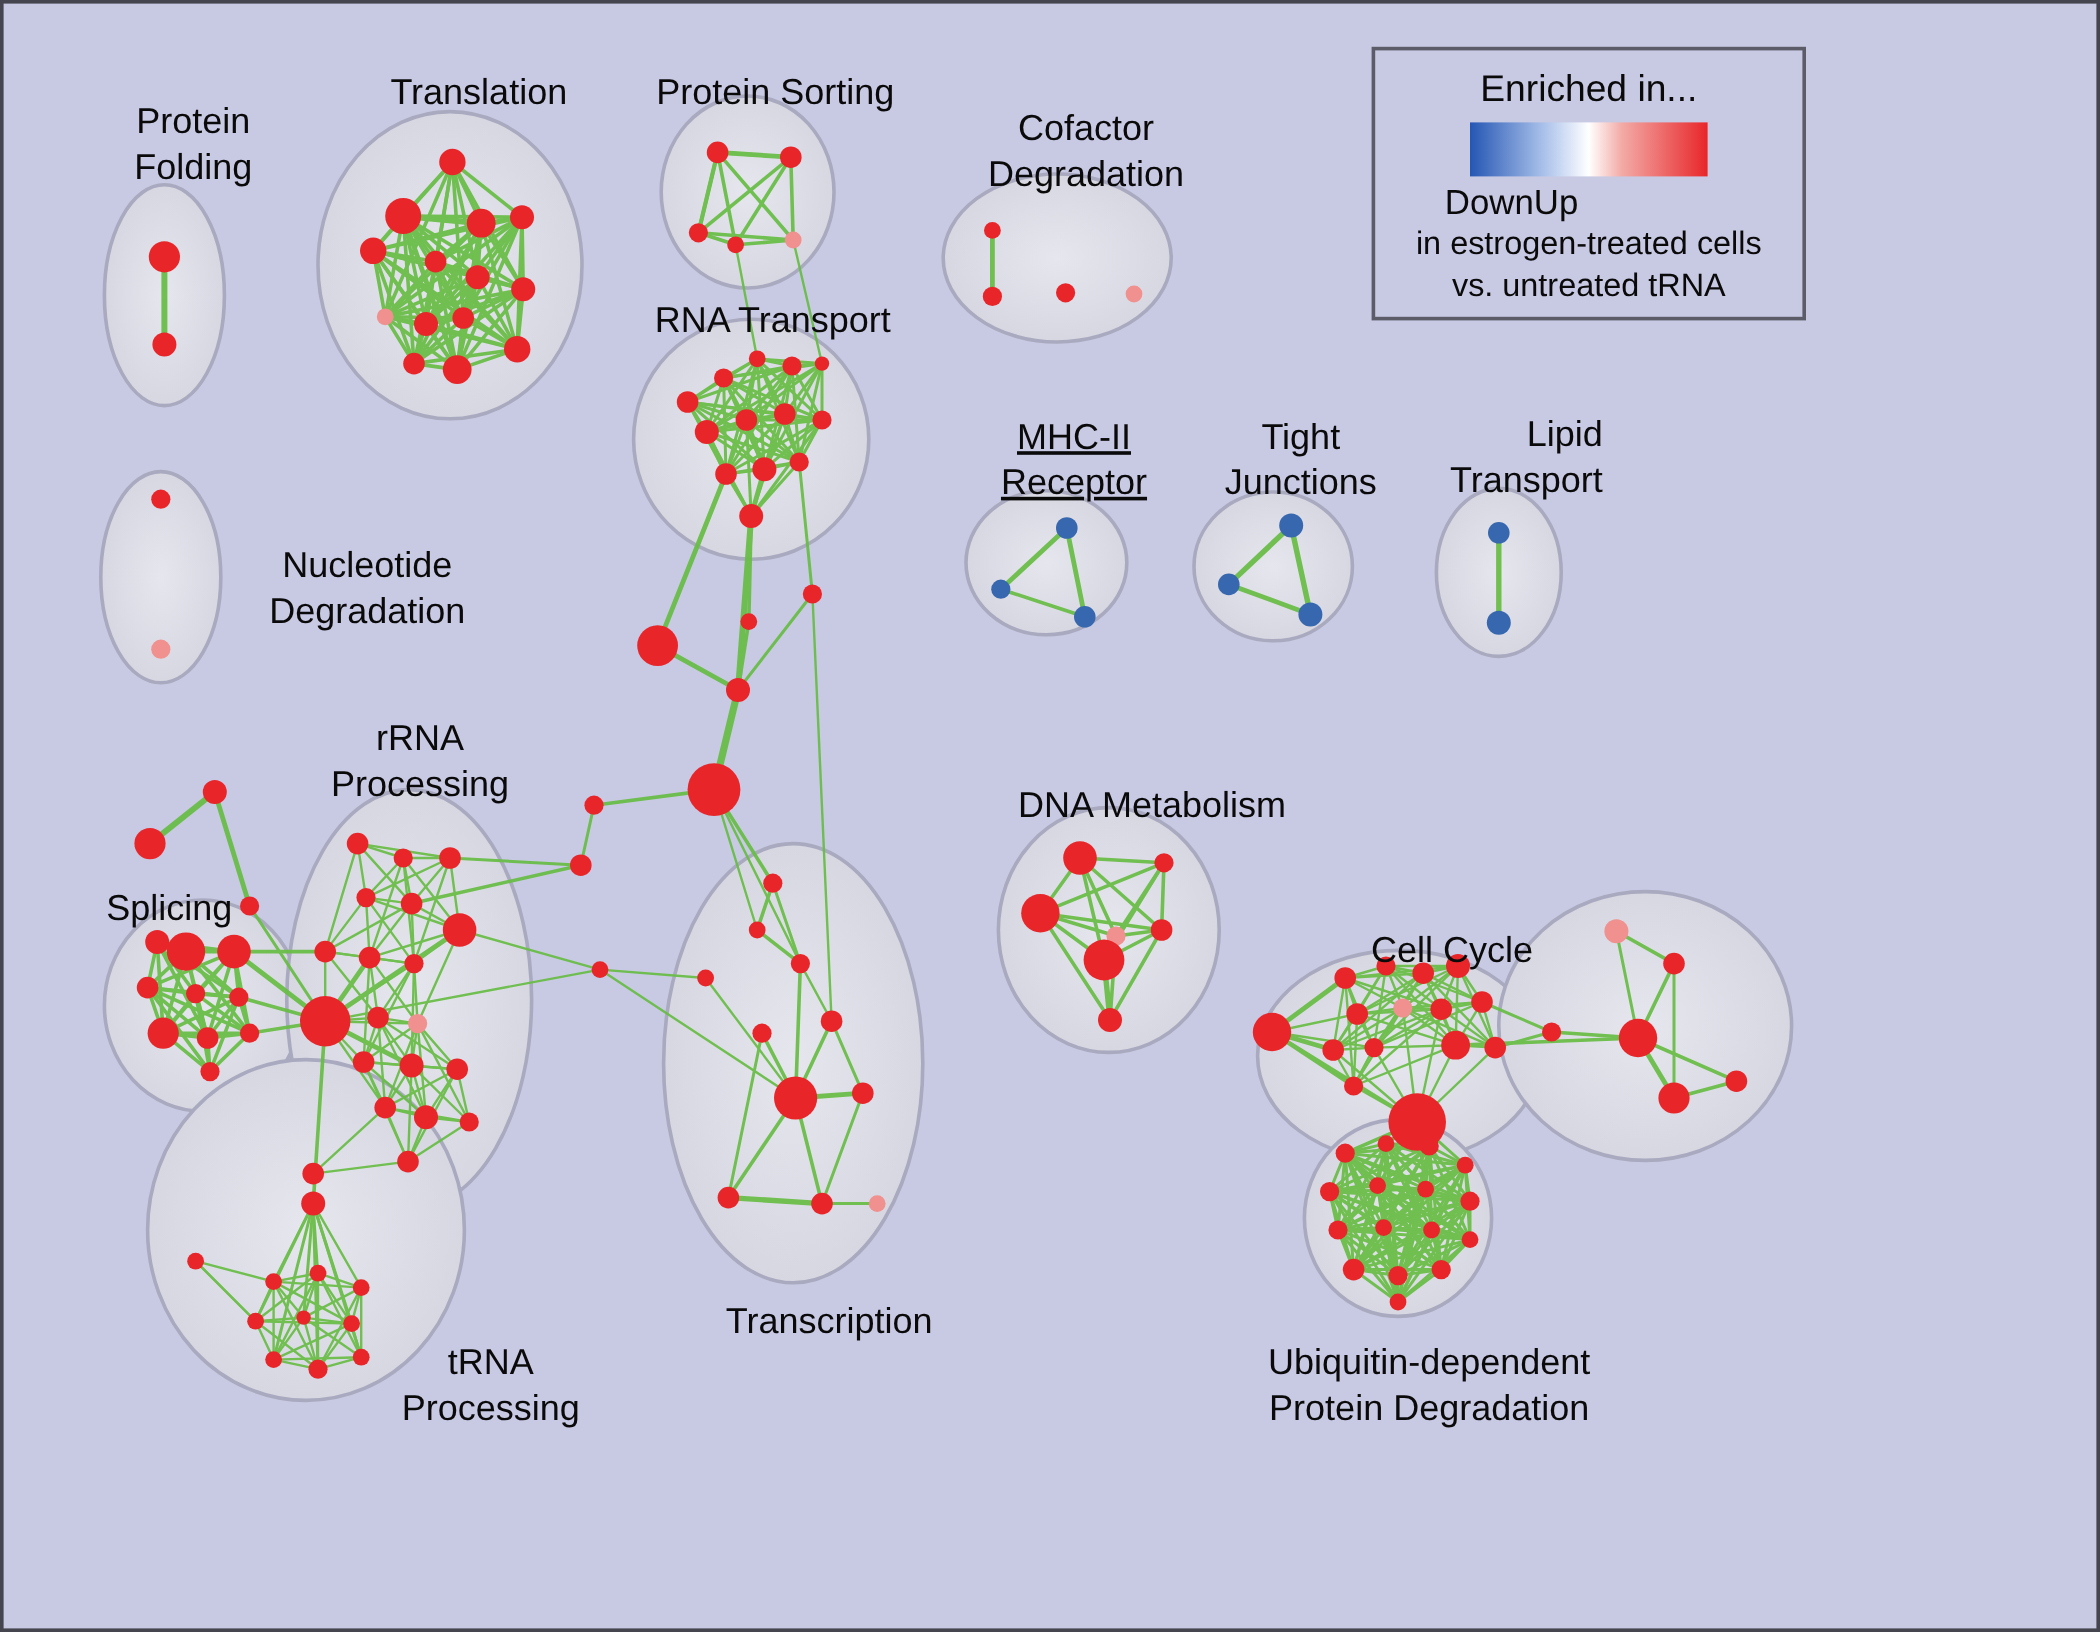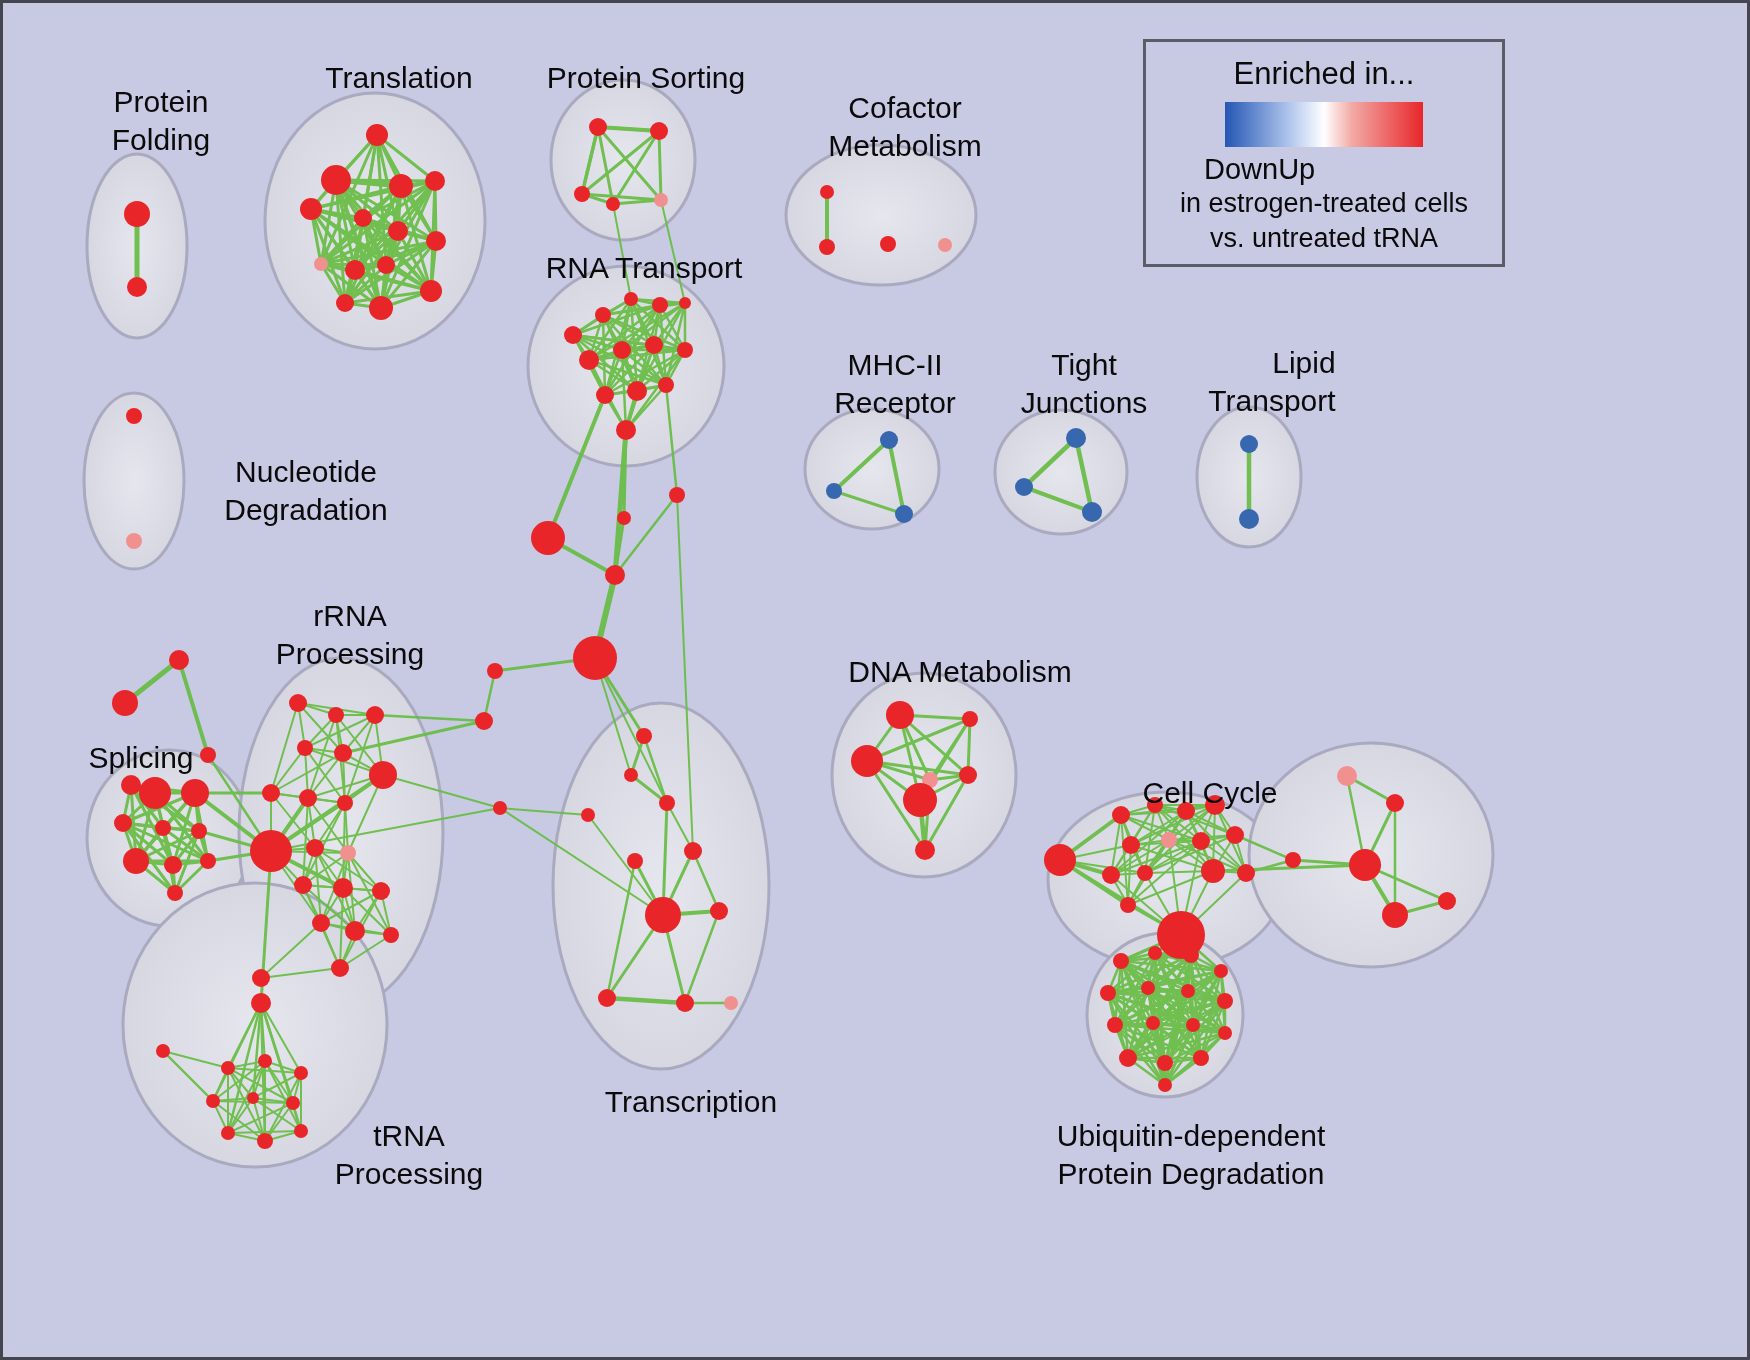--- a/index.html
+++ b/index.html
@@ -851,25 +851,25 @@
         <circle cx="205" cy="752" r="8" fill="#e8262a"></circle>
       </g>
     </svg>
 
   <div id="labels">
       <div class="cluster-label" style="left: 133px; top: 62px;">Protein
 Folding</div>
       <div class="cluster-label" style="left: 371px; top: 38px;">Translation</div>
       <div class="cluster-label" style="left: 618px; top: 38px;">Protein Sorting</div>
       <div class="cluster-label" style="left: 877px; top: 68px;">Cofactor
-Metabolism</div>
+Degradation</div>
       <div class="cluster-label" style="left: 616px; top: 228px;">RNA Transport</div>
       <div class="cluster-label" style="left: 278px; top: 432px;">Nucleotide
 Degradation</div>
-      <div class="cluster-label" style="left: 867px; top: 325px;">MHC-II
+      <div class="cluster-label" style="left: 867px; top: 325px; text-decoration: underline;">MHC-II
 Receptor</div>
       <div class="cluster-label" style="left: 1056px; top: 325px;">Tight
 Junctions</div>
       <div class="cluster-label" style="left: 1244px; top: 323px; text-align: right;">Lipid
 Transport</div>
       <div class="cluster-label" style="left: 113px; top: 718px;">Splicing</div>
       <div class="cluster-label" style="left: 322px; top: 576px;">rRNA
 Processing</div>
       <div class="cluster-label" style="left: 381px; top: 1096px;">tRNA
 Processing</div>

